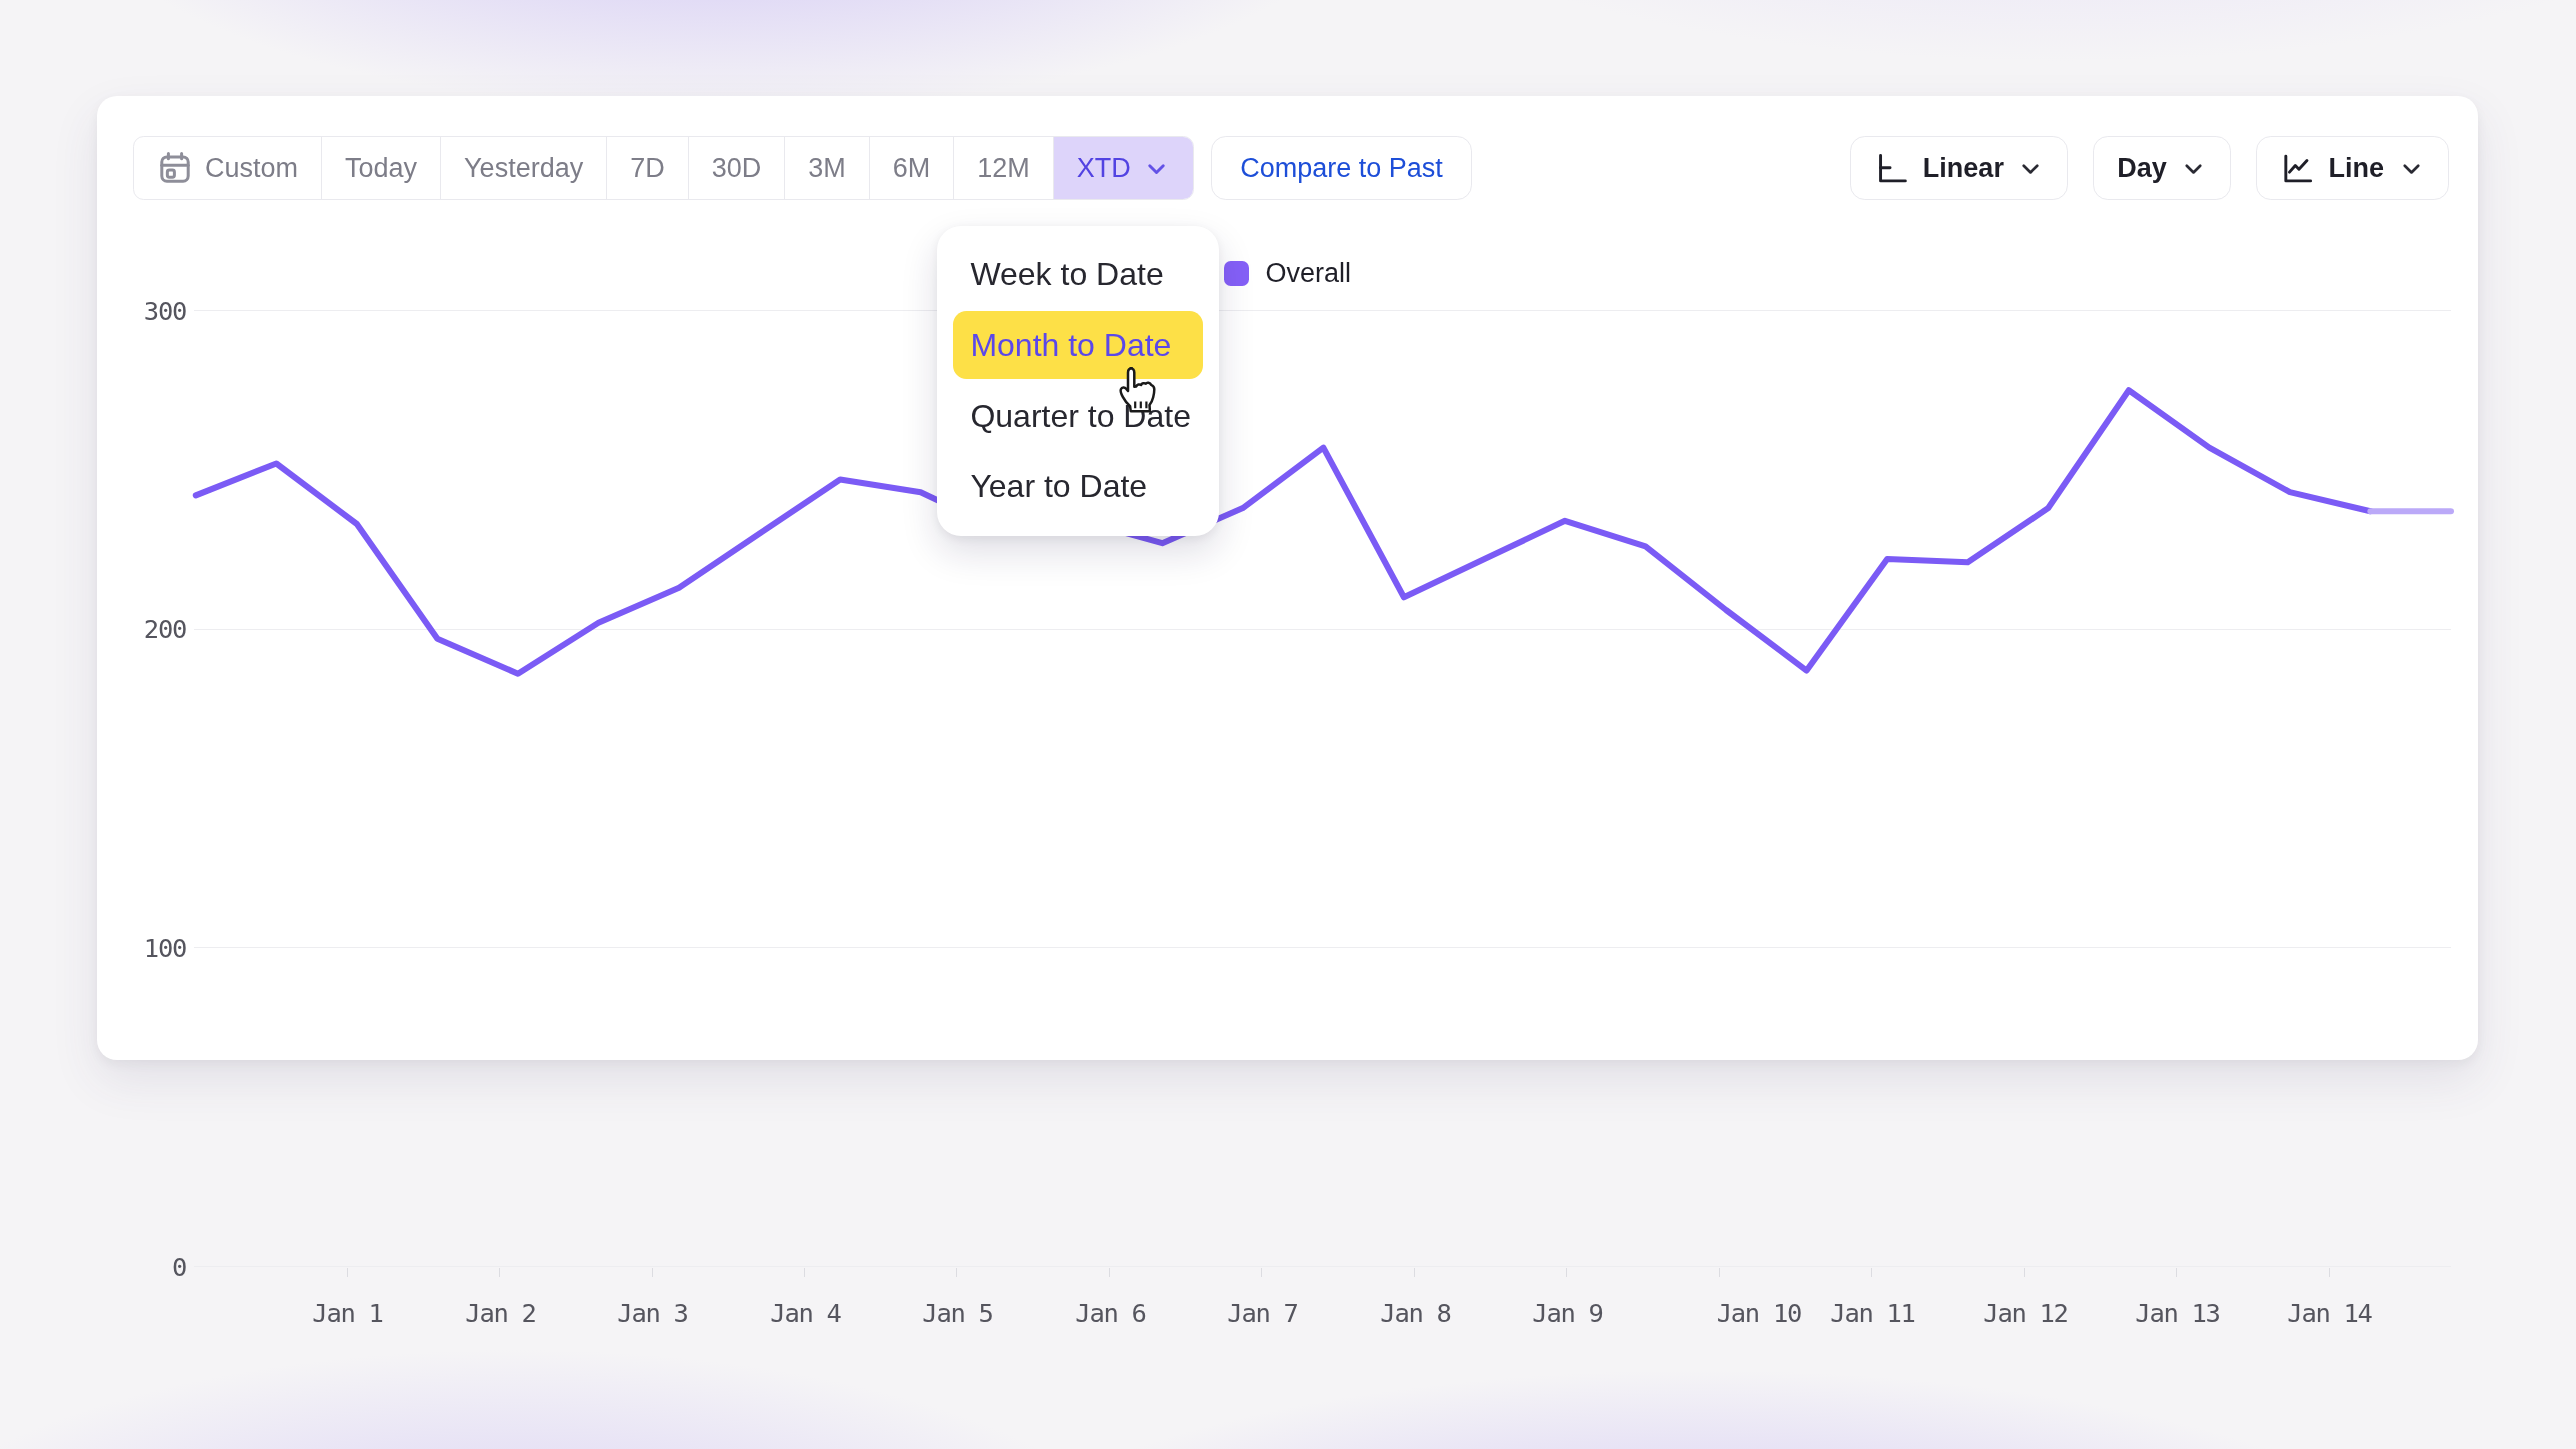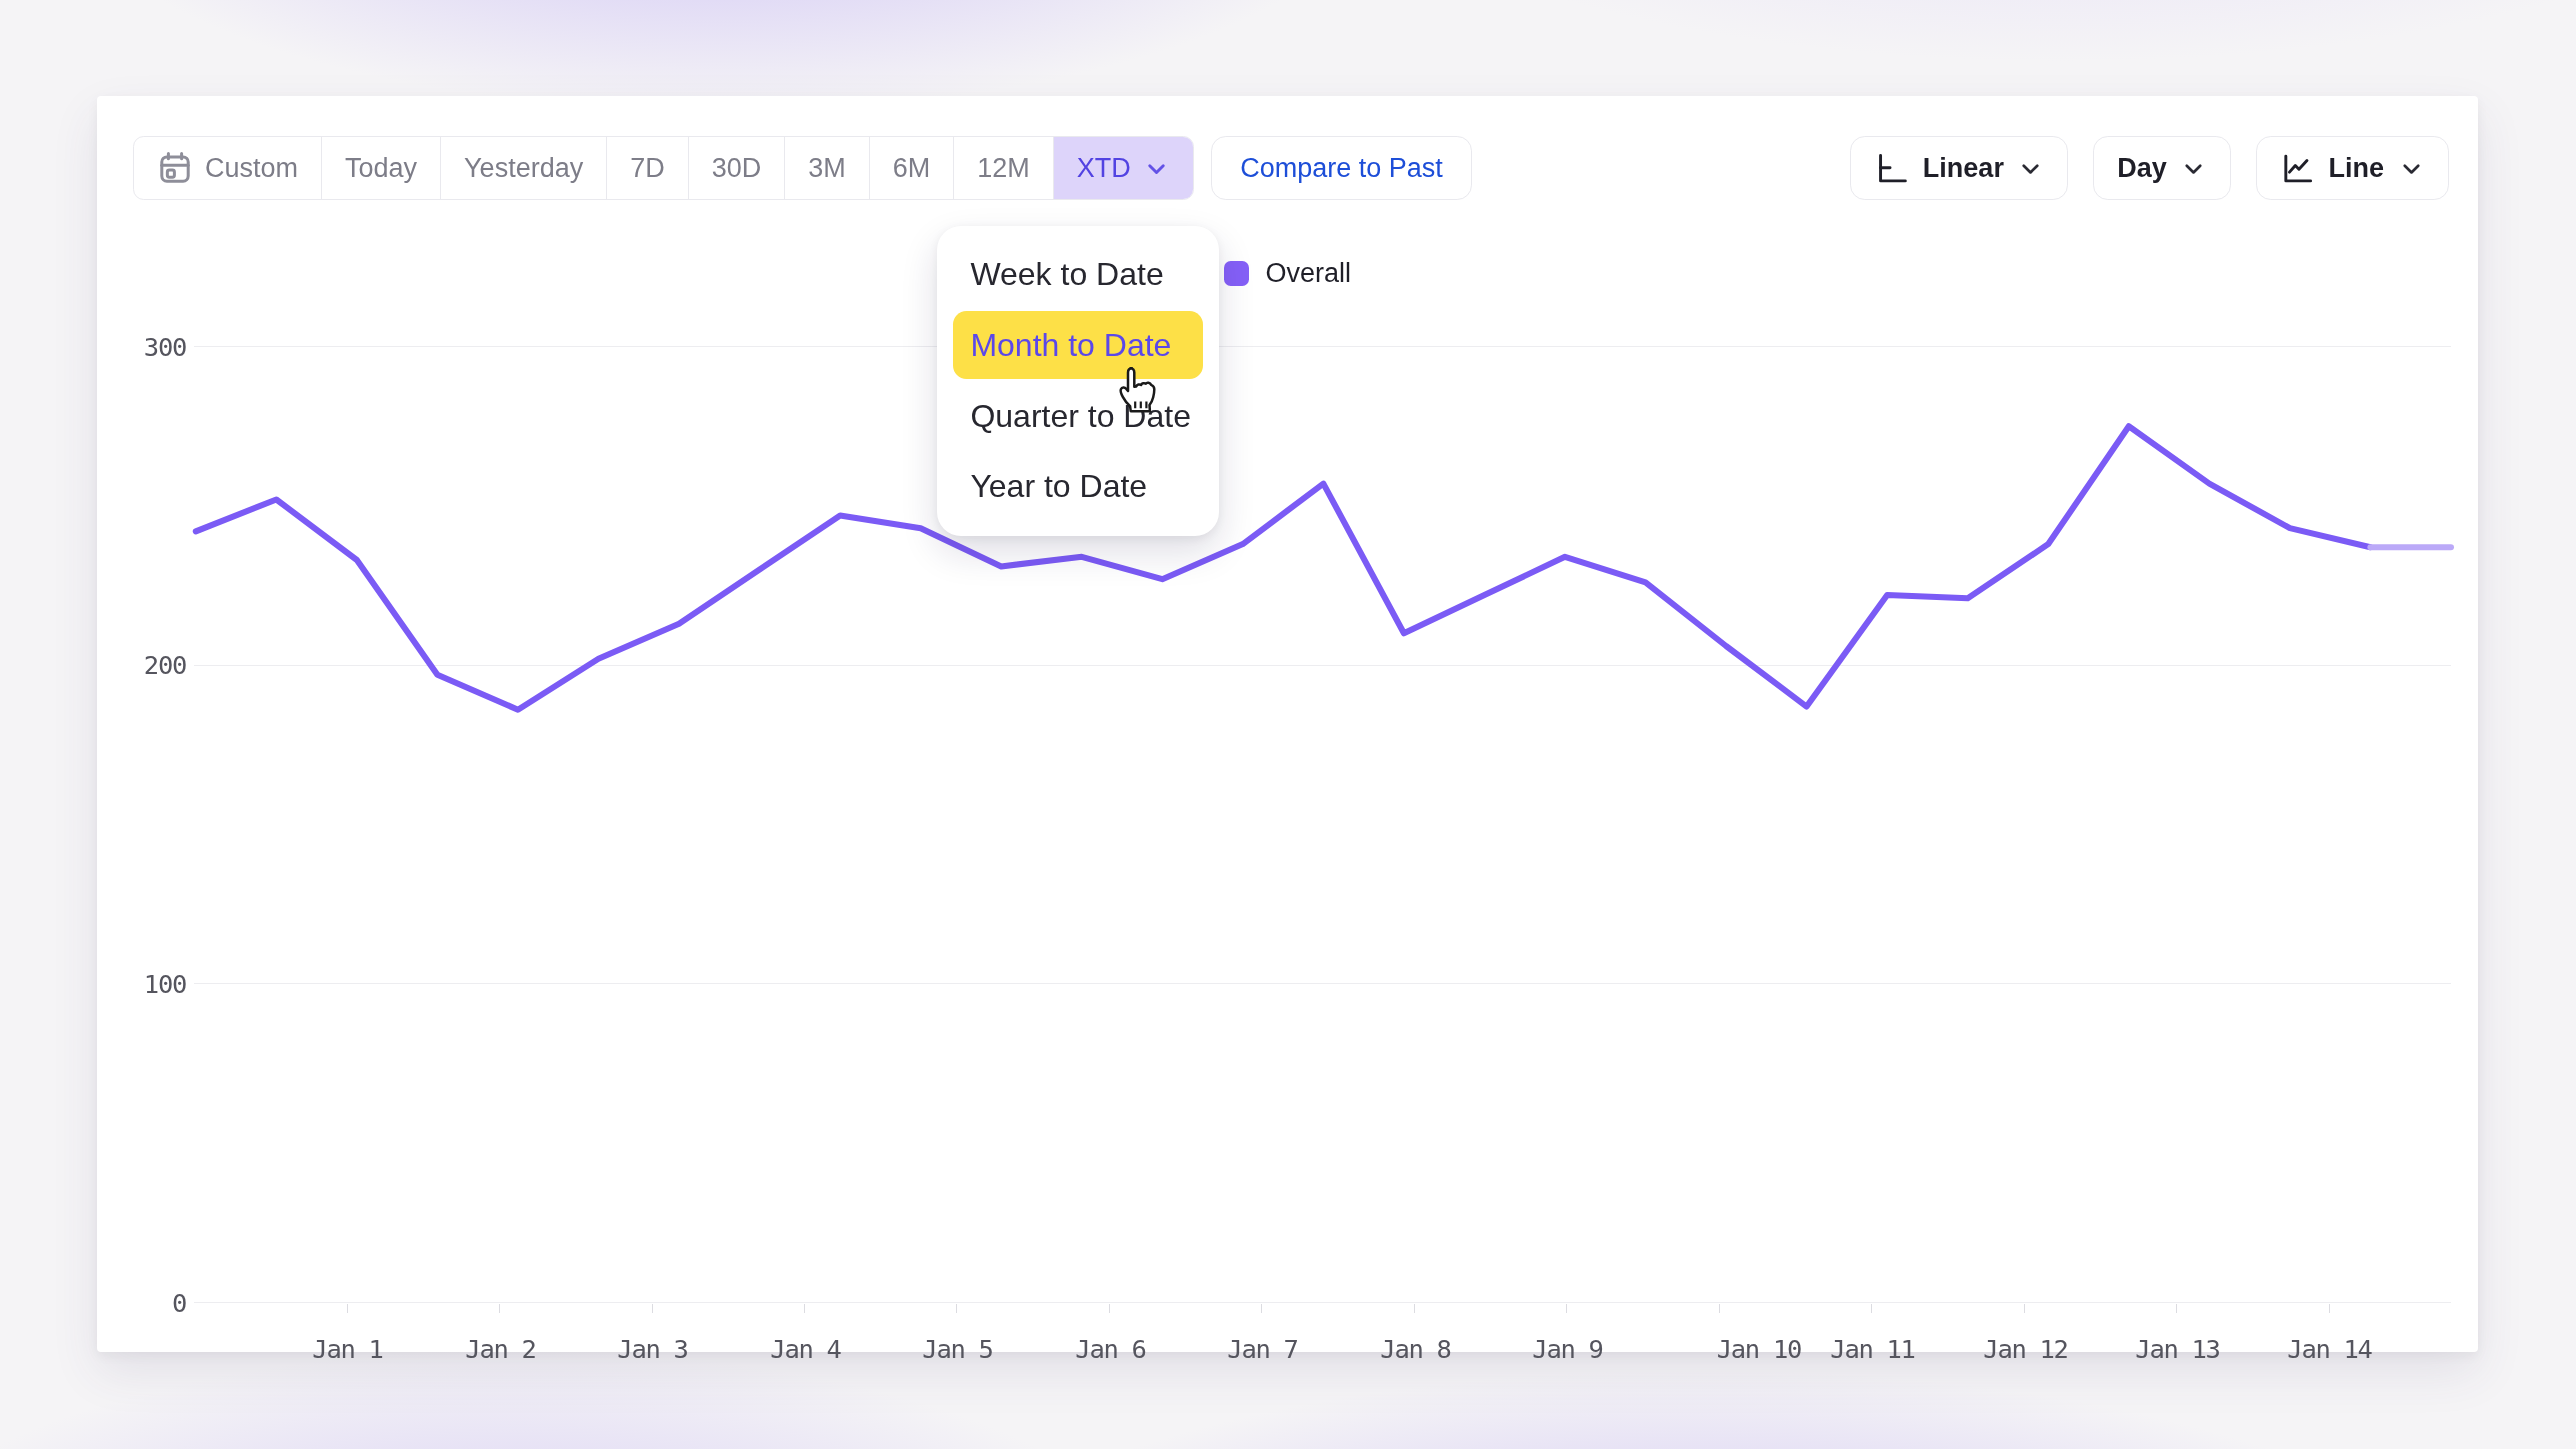--- a/index.html
+++ b/index.html
@@ -8,22 +8,22 @@
     font-family:"Liberation Sans", sans-serif;
     background:
       radial-gradient(1006px 349px at 28% -8%, rgba(199,186,245,0.85), rgba(199,186,245,0) 65%),
       radial-gradient(1140px 362px at 80% -12%, rgba(212,201,248,0.55), rgba(212,201,248,0) 65%),
       radial-gradient(1006px 376px at 20% 110%, rgba(197,183,244,0.70), rgba(197,183,244,0) 65%),
       radial-gradient(1208px 389px at 66% 112%, rgba(193,178,243,0.85), rgba(193,178,243,0) 65%),
       #f5f4f6;
     position:relative;
   }
   .card {
-    position:absolute; left:97px; top:96px; width:2381px; height:1256px;
-    background:#ffffff; border-radius:4px;
+    position:absolute; left:97px; top:96px; width:2381px; height:964px;
+    background:#ffffff; border-radius:20px;
     box-shadow:0 20px 47px rgba(70,60,110,0.10), 0 4px 12px rgba(0,0,0,0.05);
   }
   
   .toolbar {
     position:absolute; left:36px; right:29.5px; top:40px; height:64px;
     display:flex; align-items:center;
   }
   .segmented {
     display:flex; align-items:stretch; height:64px;
     border:1.3px solid #e9e9ee; border-radius:10.7px; background:#fff; overflow:hidden;
@@ -49,21 +49,21 @@
   svg.chev { width:27px; height:27px; stroke:#2a2a33; }
   svg.ctl-icon { width:35px; height:35px; stroke:#1f1f28; }
   
   .legend {
     position:absolute; left:0; right:0; top:160px; height:35px;
     display:flex; align-items:center; justify-content:center; gap:16px;
   }
   .legend-swatch { width:25.5px; height:25.5px; border-radius:6.7px; }
   .legend-label { font-size:27px; color:#1f1f28; font-weight:500; }
   
-  .plot { position:absolute; inset:0;margin-top:36px; }
+  .plot { position:absolute; inset:0; }
   .gridline { position:absolute; left:97px; width:2257px; height:1.3px; background:#ededf0; }
   .y-label {
     position:absolute; left:0; width:89px; text-align:right;
     font-family:"DejaVu Sans Mono", monospace; font-size:25.5px; color:#55555e;
     letter-spacing:-1.3px; line-height:35px; margin-top:-17.4px;
   }
   .x-label {
     position:absolute; width:161px; margin-left:-80px; text-align:center; top:1202px;
     font-family:"DejaVu Sans Mono", monospace; font-size:25.5px; color:#55555e; letter-spacing:-1.3px;
   }

